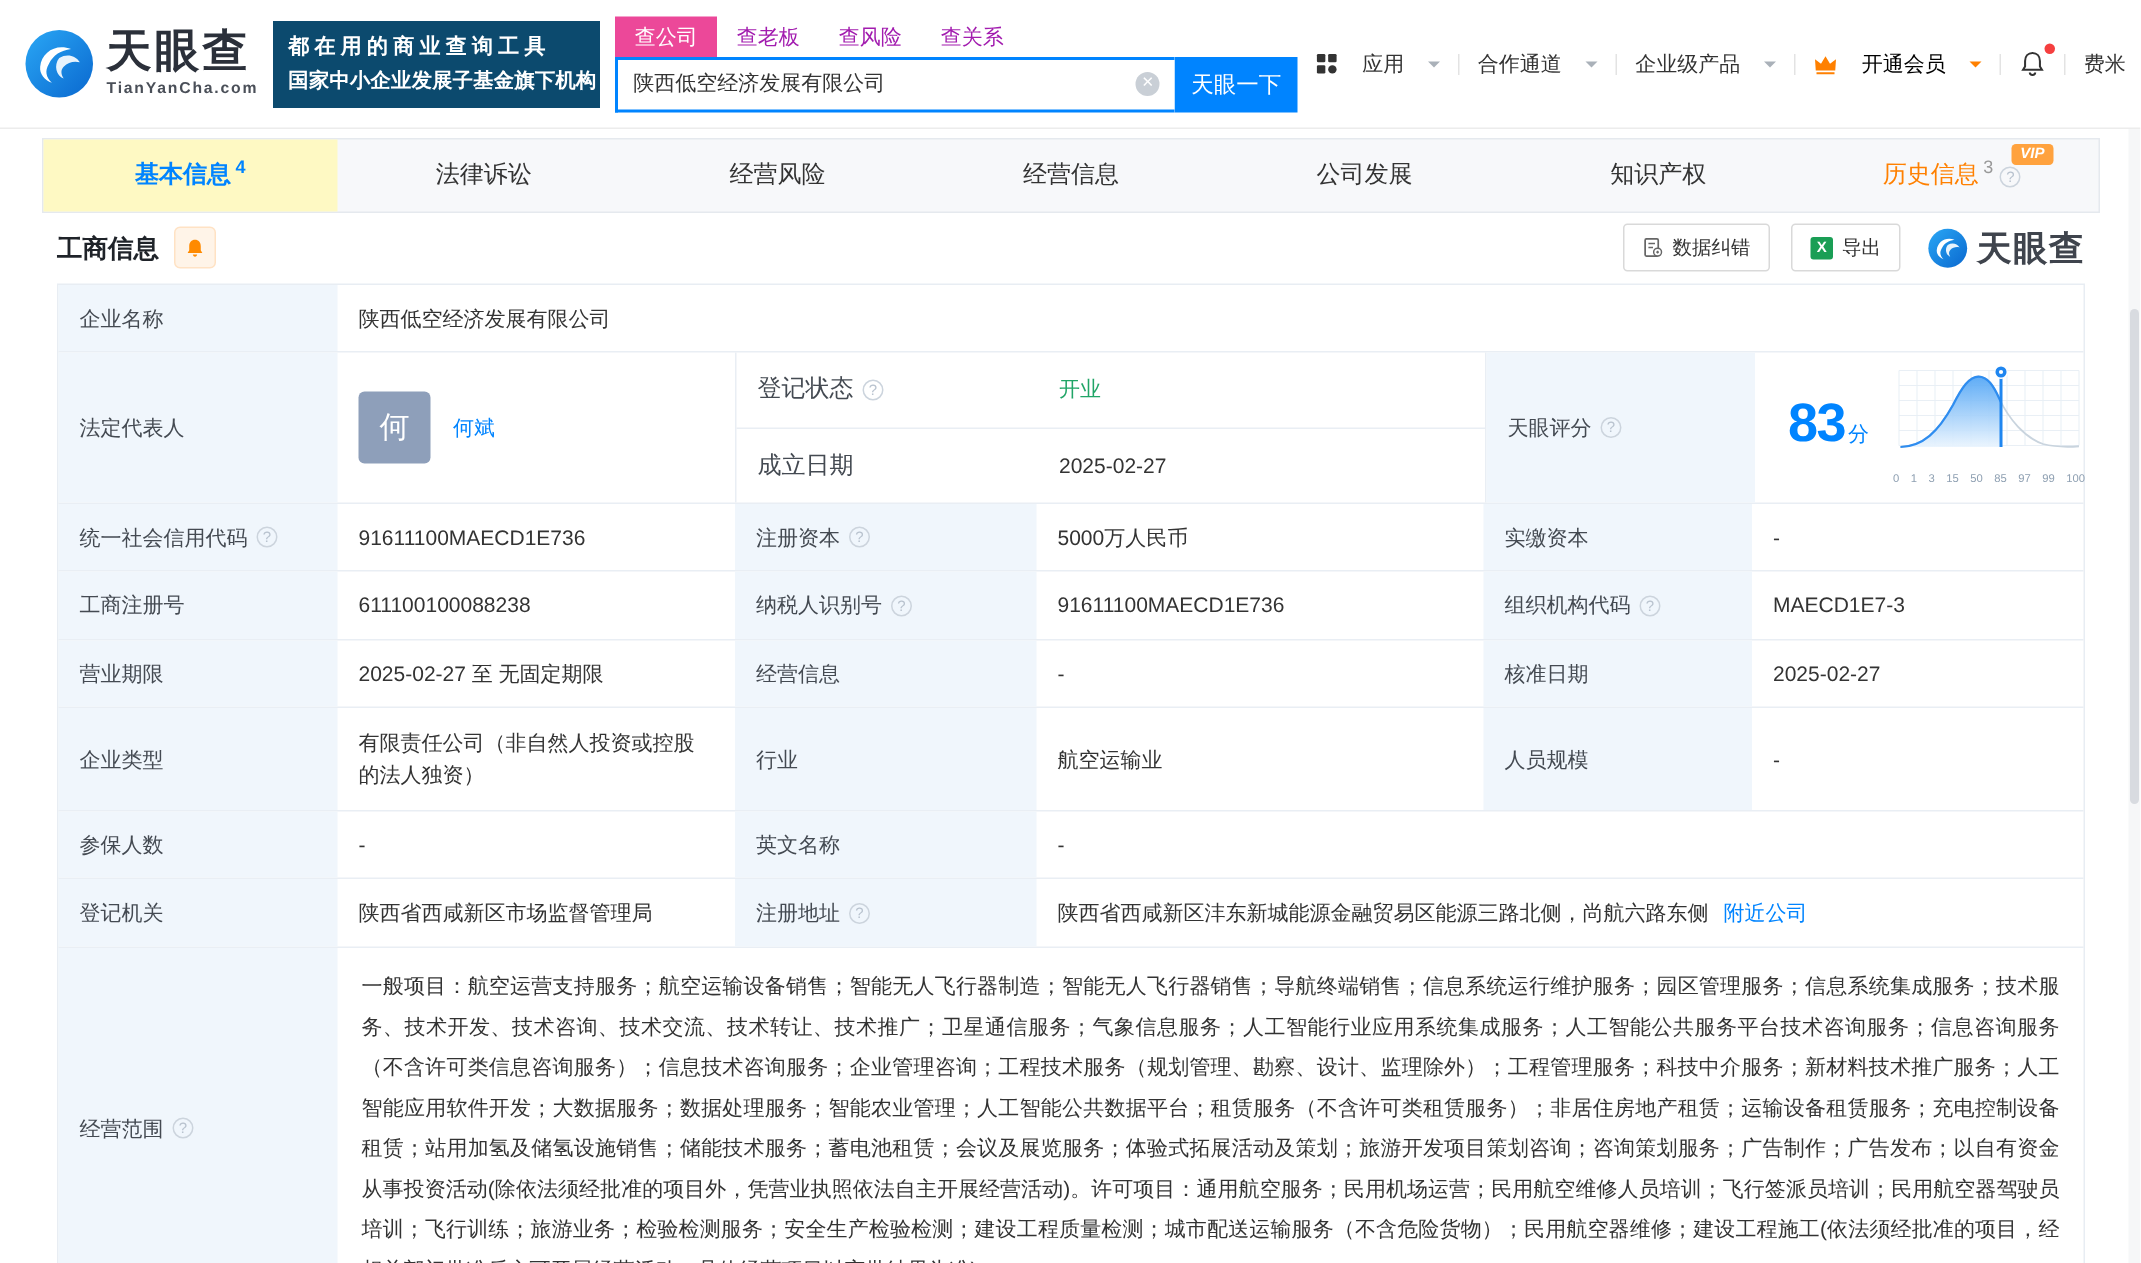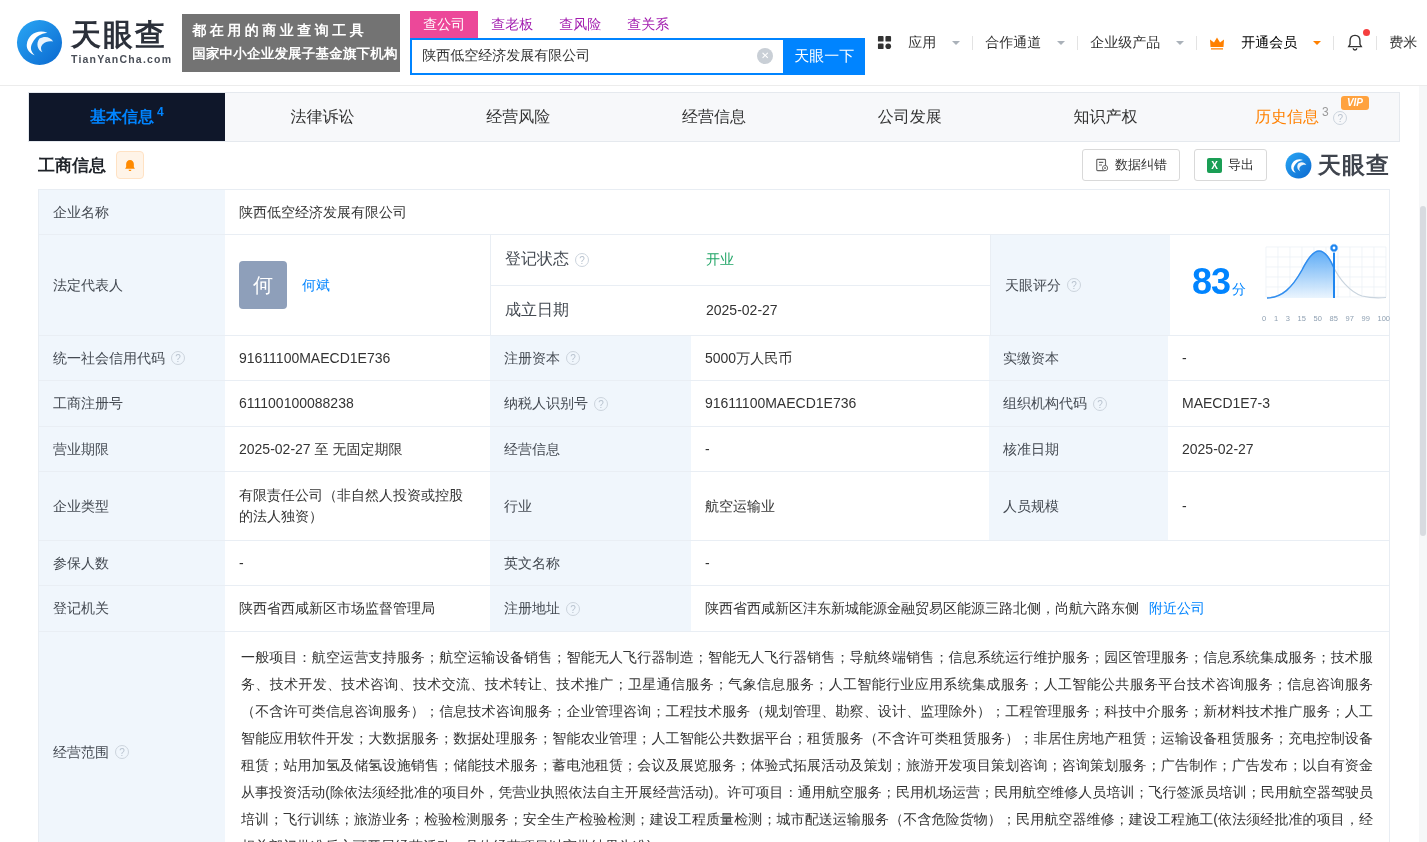--- a/index.html
+++ b/index.html
@@ -7,21 +7,21 @@
     width:1427px;height:842px;background:#fff;position:relative;
     font-family:"Liberation Sans","DejaVu Sans",sans-serif;color:#333;
   }
   
   .topbar{display:flex;align-items:center;height:86px;padding:0 16px;box-sizing:border-box;
           border-bottom:1px solid #ececec;background:#fff;}
   .logo{display:flex;align-items:center;gap:8px;flex:none;}
   .logo-txt{display:flex;flex-direction:column;line-height:1;}
   .logo-name{font-size:30px;font-weight:bold;color:#2b303a;letter-spacing:2px;}
   .logo-domain{font-size:10.5px;color:#4a4f58;letter-spacing:1.2px;margin-top:4px;font-weight:bold;}
-  .banner{margin-left:10px;width:218px;height:58px;background:#737373;color:#fff;
+  .banner{margin-left:10px;width:218px;height:58px;background:#0c4a6e;color:#fff;
           display:flex;flex-direction:column;justify-content:center;padding:0 10px;box-sizing:border-box;flex:none;}
   .banner .l1{font-size:14px;font-weight:bold;letter-spacing:3.5px;white-space:nowrap;}
   .banner .l2{font-size:13.5px;font-weight:bold;letter-spacing:0.2px;margin-top:5px;white-space:nowrap;}
   .searchwrap{margin-left:10px;width:455px;flex:none;}
   .stabs{display:flex;align-items:flex-end;height:27px;}
   .stab{padding:0 13px;font-size:14px;color:#a21caf;line-height:27px;cursor:pointer;}
   .stab.active{background:#ec4899;color:#fff;}
   .sbox{display:flex;height:37px;}
   .sinput{position:relative;flex:1;}
   .sinput input{width:100%;height:37px;box-sizing:border-box;border:2px solid #0084ff;border-right:none;
@@ -33,21 +33,21 @@
   .hitem{display:flex;align-items:center;gap:16px;padding:0 12px;cursor:pointer;position:relative;white-space:nowrap;}
   .caret{width:0;height:0;border:4px solid transparent;border-top-color:#aab1b9;margin-top:4px;}
   .vsep{width:1px;height:14px;background:#e3e3e3;}
   .hitem.vip{color:#000000;font-weight:normal;}
   .hitem.vip .caret{border-top-color:#ff8000;}
   .belldot{position:absolute;top:-4px;right:6px;width:7px;height:7px;border-radius:50%;background:#f53f3f;}
   
   .page{padding:6px 27px 0 28px;}
   .tabbar{display:flex;height:50px;background:#f7f8fa;border:1px solid #e5e9ee;box-sizing:border-box;}
   .tab{flex:1;text-align:center;line-height:48px;font-size:16px;color:#333;cursor:pointer;position:relative;}
-  .tab.active{background:#0f172a;color:#0084ff;font-weight:bold;}
+  .tab.active{background:#fef9c3;color:#0084ff;font-weight:bold;}
   .tab .cnt{font-size:12px;position:relative;top:-6px;margin-left:3px;font-weight:normal;}
   .tab.active .cnt{color:#0084ff;font-weight:bold;}
   .tab.history{color:#ff8000;}
   .tab.history .cnt{color:#999;}
   .viptag{position:absolute;top:3px;right:30px;background:#ffa23e;color:#fff;font-size:10px;font-weight:bold;
           font-style:italic;padding:1px 6px;border-radius:3px;line-height:12px;}
   .qm{display:inline-block;width:14px;height:14px;border:1px solid #ccd4dd;border-radius:50%;color:#b9c3cf;
       font-size:10px;line-height:13px;text-align:center;box-sizing:border-box;flex:none;cursor:pointer;}
   .qm::before{content:"?";}
   

